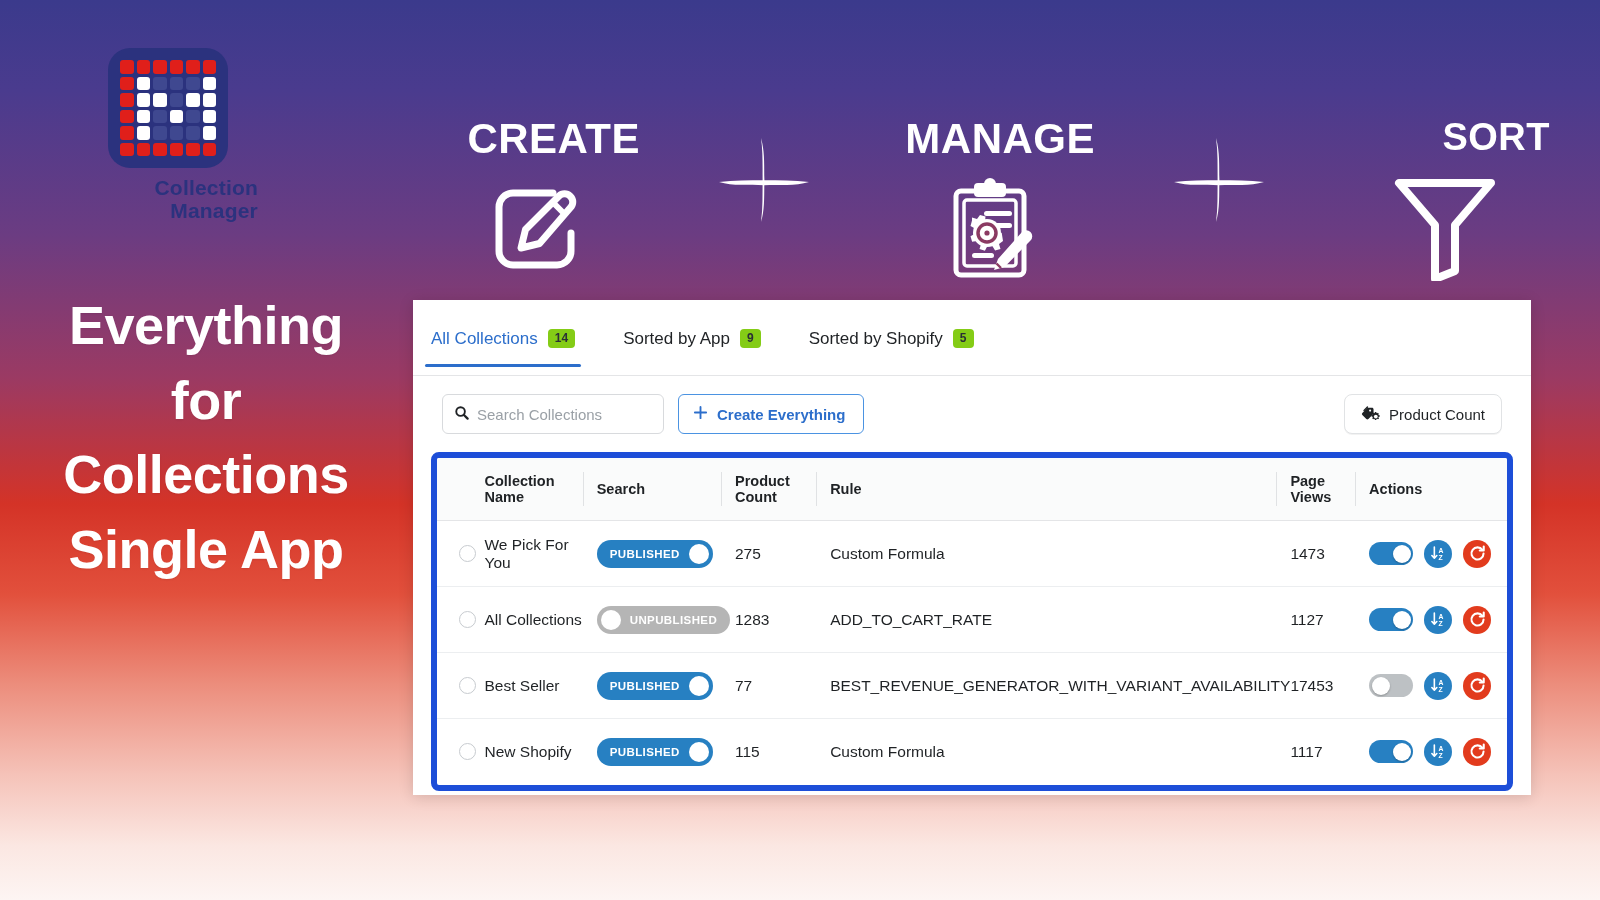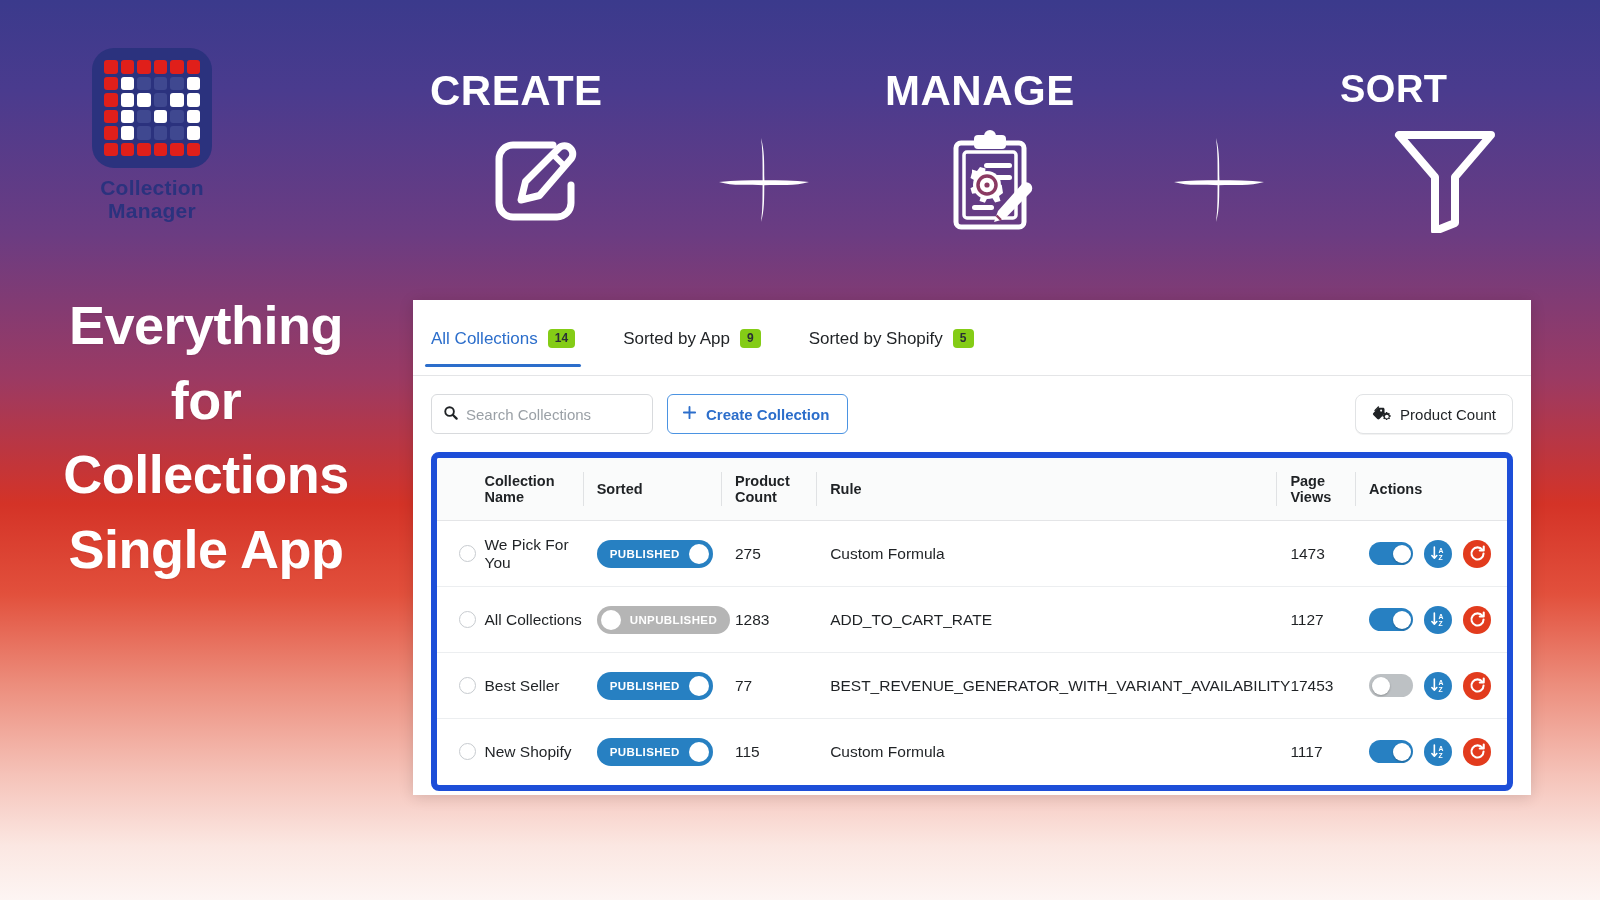--- a/index.html
+++ b/index.html
@@ -20,22 +20,22 @@
         #d43327 56%,
         #e2503c 66%,
         #ec8d7c 76%,
         #f5c2b8 86%,
         #fbe7e2 94%,
         #fdf5f3 100%);
     overflow: hidden;
   }
   
   #logo-block {
-    position: absolute; left: 62px; top: 48px;
-    width: 180px; text-align: center;
+    position: absolute; left: 78px; top: 48px;
+    width: 180px; text-align: right;
   }
   #logo-tile {
     width: 120px; height: 120px; margin: 0 auto;
     background: #2b327e;
     border-radius: 22px;
     display: grid;
     grid-template-columns: repeat(6, 1fr);
     grid-template-rows: repeat(6, 1fr);
     gap: 3px;
     padding: 12px;
@@ -63,21 +63,21 @@
     letter-spacing: -0.5px;
     text-shadow: 0 1px 2px rgba(0,0,0,.08);
   }
   #headline .ln { display: block; }
   
   #features {
     position: absolute; left: 430px; top: 70px;
     width: 1120px; height: 200px;
     display: flex; align-items: flex-start; justify-content: space-between;
   }
-  .feat { width: 210px; text-align: left; color: #fff; }
+  .feat { width: 210px; text-align: right; color: #fff; margin-top: 48px; }
   .feat-label {
     font-weight: 800; font-size: 42px; letter-spacing: .5px;
     margin-bottom: 14px; line-height: 1;
   }
   .feat.sort-feat .feat-label { font-size: 38px; }
   .feat-icon { height: 110px; display: flex; align-items: center; justify-content: center; }
   .plus { width: 120px; text-align: center; padding-top: 62px; }
   .plus svg { display: block; margin: 0 auto; }
   
   #app-card {
@@ -110,21 +110,21 @@
   }
   .tab-count {
     background: #84cc16; color: #2a2f35;
     border-radius: 4px;
     font-size: 12px; font-weight: 600;
     padding: 2px 7px; line-height: 1.3;
   }
   
   #toolbar {
     display: flex; align-items: center;
-    padding: 18px 18px;
+    padding: 18px 29px;
     gap: 14px;
   }
   #search-box {
     width: 222px; height: 40px;
     border: 1px solid #d8dadd; border-radius: 6px;
     display: flex; align-items: center; gap: 8px;
     padding: 0 11px;
     background: #fff;
   }
   #search-box input {
@@ -385,21 +385,21 @@
         </span>
         <input type="text" placeholder="Search Collections" style="">
       </div>
 
       <button id="create-btn">
         <span>
           <svg width="15" height="15" viewBox="0 0 16 16">
             <path d="M8 2v12M2 8h12" stroke="#2c6ecb" stroke-width="2" stroke-linecap="round"></path>
           </svg>
         </span>
-        <span>Create Collection</span>
+        <span>Create Everything</span>
       </button>
 
       <button id="product-count-btn">
         <span>
           <svg width="19" height="19" viewBox="0 0 20 20" fill="#1f2225">
             <path d="M1.4 10.4 6.3 5.5a1.6 1.6 0 0 1 1.1-.5h4.2c.9 0 1.6.7 1.6 1.6v4.2c0 .4-.2.8-.5 1.1l-4.9 4.9a1.6 1.6 0 0 1-2.2 0L1.4 12.6a1.6 1.6 0 0 1 0-2.2Z"></path>
             <circle cx="9.6" cy="8" r="1.1" fill="#fff"></circle>
             <path d="M6.8 4.2 3.2 7.8" stroke="#1f2225" stroke-width="1.5" stroke-linecap="round" fill="none"></path>
             <path d="M16.2 10.6l.9.3.6-.7 1.1 1-.5.8.4.8 1 .1v1.5l-1 .2-.3.8.6.8-1.1 1-.8-.6-.8.3-.2 1h-1.5l-.2-1-.8-.3-.8.6-1-1.1.6-.8-.3-.8-1-.2v-1.5l1-.1.3-.8-.6-.8 1-1 .8.6.8-.3.2-1h1.5l.1.2Z"></path>
             <circle cx="15.6" cy="14.3" r="2" fill="#fff"></circle>
@@ -408,21 +408,21 @@
         <span>Product Count</span>
       </button>
     </div>
 
     <div id="table-wrap">
       <table>
         <thead>
           <tr>
             <th class="col-check"></th>
             <th class="col-name">Collection Name</th>
-            <th class="col-status sep">Sorted</th>
+            <th class="col-status sep">Search</th>
             <th class="col-count sep">Product Count</th>
             <th class="col-rule sep">Rule</th>
             <th class="col-views sep">Page Views</th>
             <th class="col-act sep">Actions</th>
           </tr>
         </thead>
         <tbody>
 
           <tr>
             <td class="col-check">

